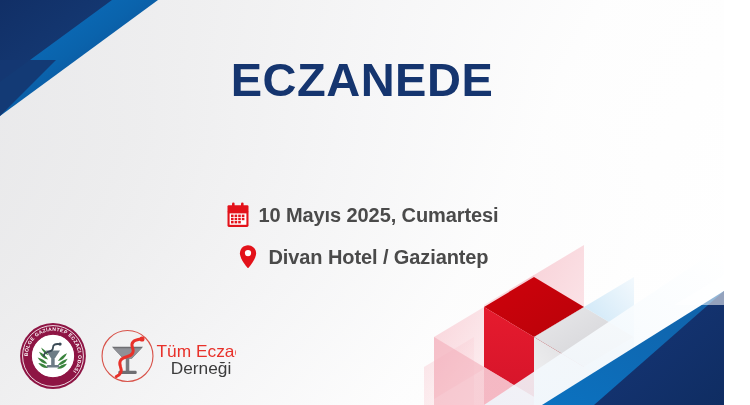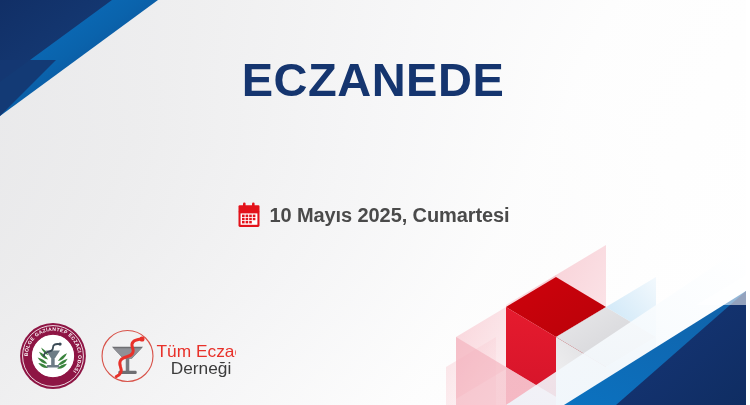--- a/index.html
+++ b/index.html
@@ -7,21 +7,20 @@
     padding: 0;
     background: #ffffff;
   }
   #banner {
     position: relative;
     width: 724px;
     height: 405px;
     overflow: hidden;
     font-family: "Liberation Sans", sans-serif;
     background: #ffffff;
-    padding-left: 22px;
   }
   
   .bg-wash {
     position: absolute;
     inset: 0;
     background:
       radial-gradient(ellipse 70% 60% at 20% 55%, #e9e9ea 0%, #eeeeef 35%, #f7f7f8 65%, #ffffff 100%);
   }
   .bg-wash2 {
     position: absolute;
@@ -144,20 +143,29 @@
             <rect x="15.8" y="15.8" width="2.6" height="2.4"></rect>
             <rect x="5.0" y="19.0" width="2.6" height="2.4"></rect>
             <rect x="8.6" y="19.0" width="2.6" height="2.4"></rect>
             <rect x="12.2" y="19.0" width="2.6" height="2.4"></rect>
           </g>
         </svg>
       </span>
       <span class="info-text">10 Mayıs 2025, Cumartesi</span>
     </div>
 
+    <div class="info-row">
+      <span class="info-icon">
+        <svg viewBox="0 0 24 26" width="24" height="26" xmlns="http://www.w3.org/2000/svg">
+          <path d="M12 1.2c-4.5 0-8.1 3.6-8.1 8.05 0 5.55 6.5 13.3 7.55 14.5.29.33.81.33 1.1 0 1.05-1.2 7.55-8.95 7.55-14.5C20.1 4.8 16.5 1.2 12 1.2z" fill="#e3121a"></path>
+          <circle cx="12" cy="9.1" r="3.15" fill="#ffffff"></circle>
+        </svg>
+      </span>
+      <span class="info-text">Divan Hotel / Gaziantep</span>
+    </div>
   </div>
 
   <div class="logos">
 
     <span class="logo-seal">
       <svg viewBox="0 0 100 100" width="70" height="70" xmlns="http://www.w3.org/2000/svg">
         <defs>
           <path id="ringPath" d="M 50,50 m -36,0 a 36,36 0 1,1 72,0 a 36,36 0 1,1 -72,0"></path>
         </defs>
         <circle cx="50" cy="50" r="47" fill="#8e1544"></circle>

